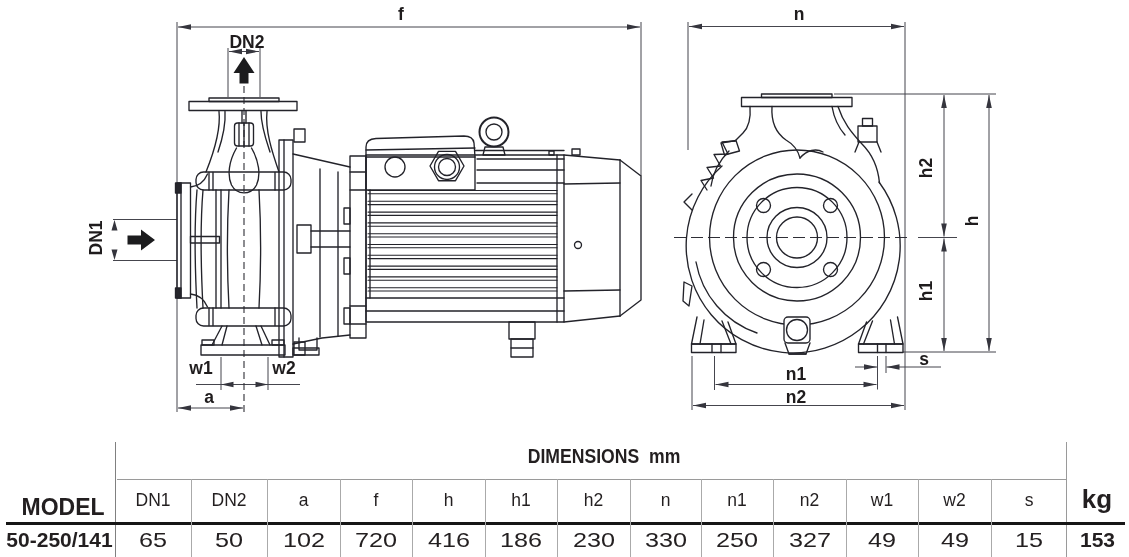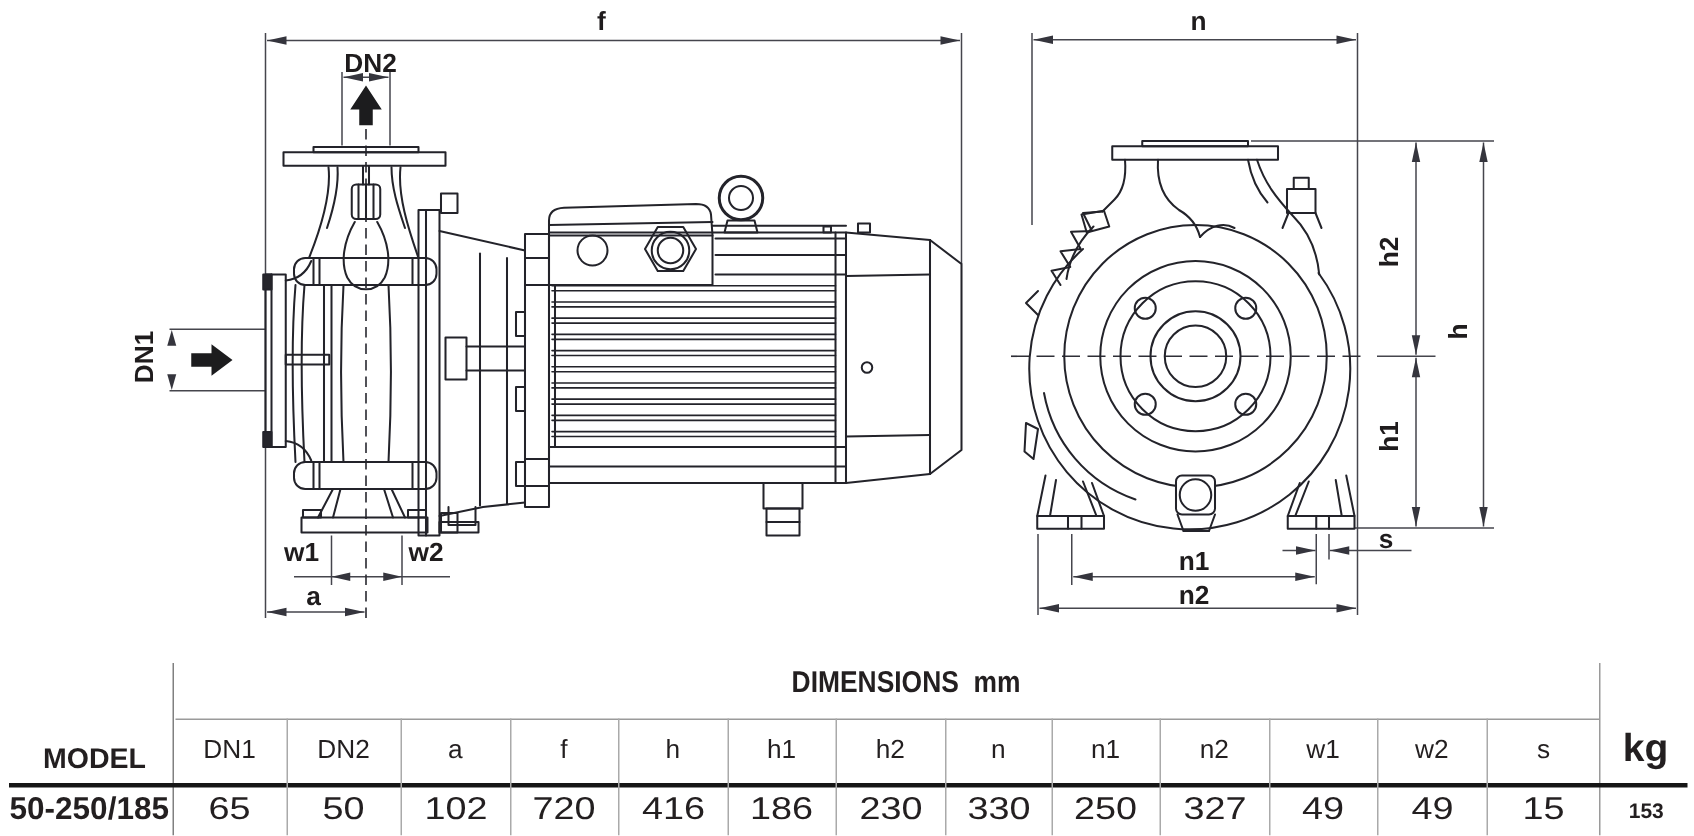--- a/index.html
+++ b/index.html
@@ -264,44 +264,44 @@
   <div class="ln" style="left:485px;top:479px;width:1px;height:78px;background:#aaa"></div>
   <div class="ln" style="left:557px;top:479px;width:1px;height:78px;background:#aaa"></div>
   <div class="ln" style="left:630px;top:479px;width:1px;height:78px;background:#aaa"></div>
   <div class="ln" style="left:701px;top:479px;width:1px;height:78px;background:#aaa"></div>
   <div class="ln" style="left:773px;top:479px;width:1px;height:78px;background:#aaa"></div>
   <div class="ln" style="left:846px;top:479px;width:1px;height:78px;background:#aaa"></div>
   <div class="ln" style="left:918px;top:479px;width:1px;height:78px;background:#aaa"></div>
   <div class="ln" style="left:991px;top:479px;width:1px;height:78px;background:#aaa"></div>
 
   <div class="txt" style="left:604px;top:455.5px;font-size:20px;font-weight:bold;transform:translate(-50%,-50%) scaleX(0.88)">DIMENSIONS&nbsp; mm</div>
-  <div class="txt" style="left:63px;top:506.5px;font-size:19px;font-weight:bold">MODEL</div>
+  <div class="txt" style="left:63px;top:506.5px;font-size:23px;font-weight:bold">MODEL</div>
   <div class="txt" style="left:153px;top:500px;font-size:17.5px">DN1</div>
   <div class="txt" style="left:229px;top:500px;font-size:17.5px">DN2</div>
   <div class="txt" style="left:303.5px;top:500px;font-size:17.5px">a</div>
   <div class="txt" style="left:376px;top:500px;font-size:17.5px">f</div>
   <div class="txt" style="left:448.5px;top:500px;font-size:17.5px">h</div>
   <div class="txt" style="left:521px;top:500px;font-size:17.5px">h1</div>
   <div class="txt" style="left:593.5px;top:500px;font-size:17.5px">h2</div>
   <div class="txt" style="left:665.5px;top:500px;font-size:17.5px">n</div>
   <div class="txt" style="left:737px;top:500px;font-size:17.5px">n1</div>
   <div class="txt" style="left:809.5px;top:500px;font-size:17.5px">n2</div>
   <div class="txt" style="left:882px;top:500px;font-size:17.5px">w1</div>
   <div class="txt" style="left:954.5px;top:500px;font-size:17.5px">w2</div>
   <div class="txt" style="left:1029px;top:500px;font-size:17.5px">s</div>
   <div class="txt" style="left:1097px;top:499px;font-size:26px;font-weight:bold">kg</div>
 
-  <div class="txt" style="left:59.5px;top:540px;font-size:21px;font-weight:bold">50-250/185</div>
+  <div class="txt" style="left:59.5px;top:540px;font-size:21px;font-weight:bold">50-250/141</div>
   <div class="txt dat" style="left:153px;top:539.5px;font-size:21px">65</div>
   <div class="txt dat" style="left:229px;top:539.5px;font-size:21px">50</div>
   <div class="txt dat" style="left:303.5px;top:539.5px;font-size:21px">102</div>
   <div class="txt dat" style="left:376px;top:539.5px;font-size:21px">720</div>
   <div class="txt dat" style="left:448.5px;top:539.5px;font-size:21px">416</div>
   <div class="txt dat" style="left:521px;top:539.5px;font-size:21px">186</div>
   <div class="txt dat" style="left:593.5px;top:539.5px;font-size:21px">230</div>
   <div class="txt dat" style="left:665.5px;top:539.5px;font-size:21px">330</div>
   <div class="txt dat" style="left:737px;top:539.5px;font-size:21px">250</div>
   <div class="txt dat" style="left:809.5px;top:539.5px;font-size:21px">327</div>
   <div class="txt dat" style="left:882px;top:539.5px;font-size:21px">49</div>
   <div class="txt dat" style="left:954.5px;top:539.5px;font-size:21px">49</div>
   <div class="txt dat" style="left:1029px;top:539.5px;font-size:21px">15</div>
-  <div class="txt" style="left:1097.5px;top:540px;font-size:14px;font-weight:bold">153</div>
+  <div class="txt" style="left:1097.5px;top:540px;font-size:21px;font-weight:bold">153</div>
 </div>
 
 </body></html>

